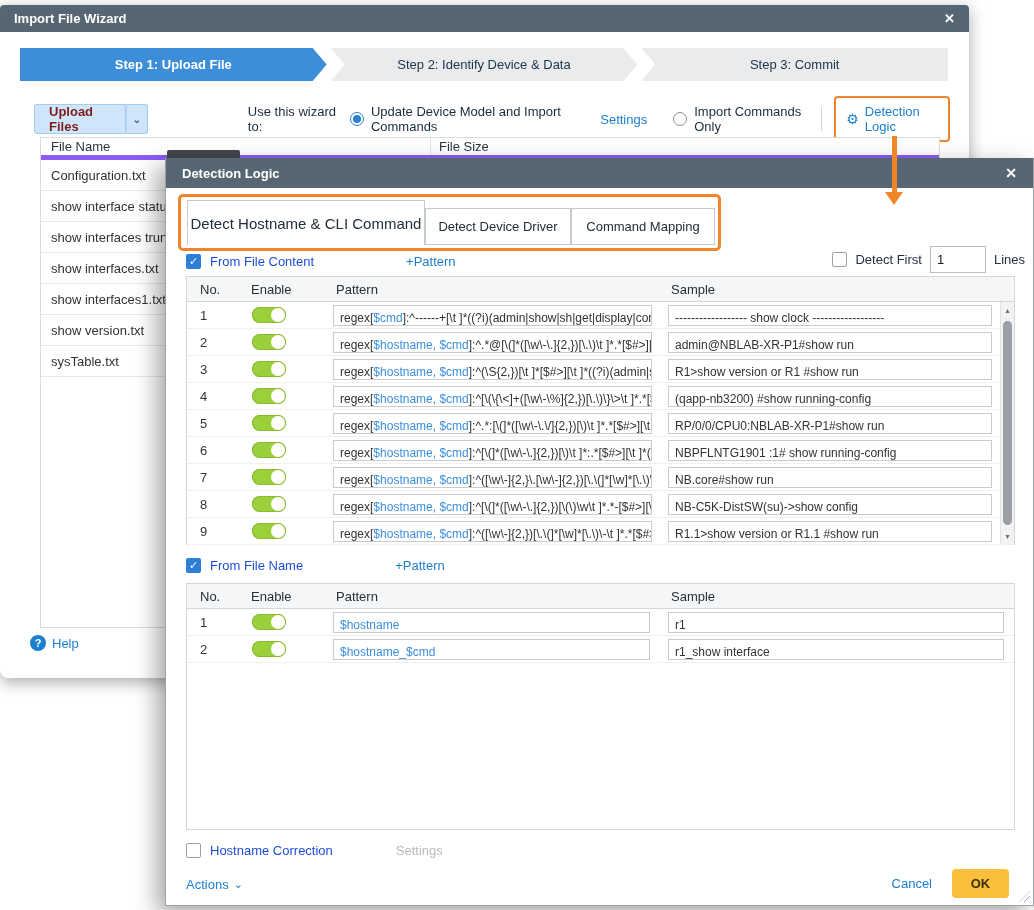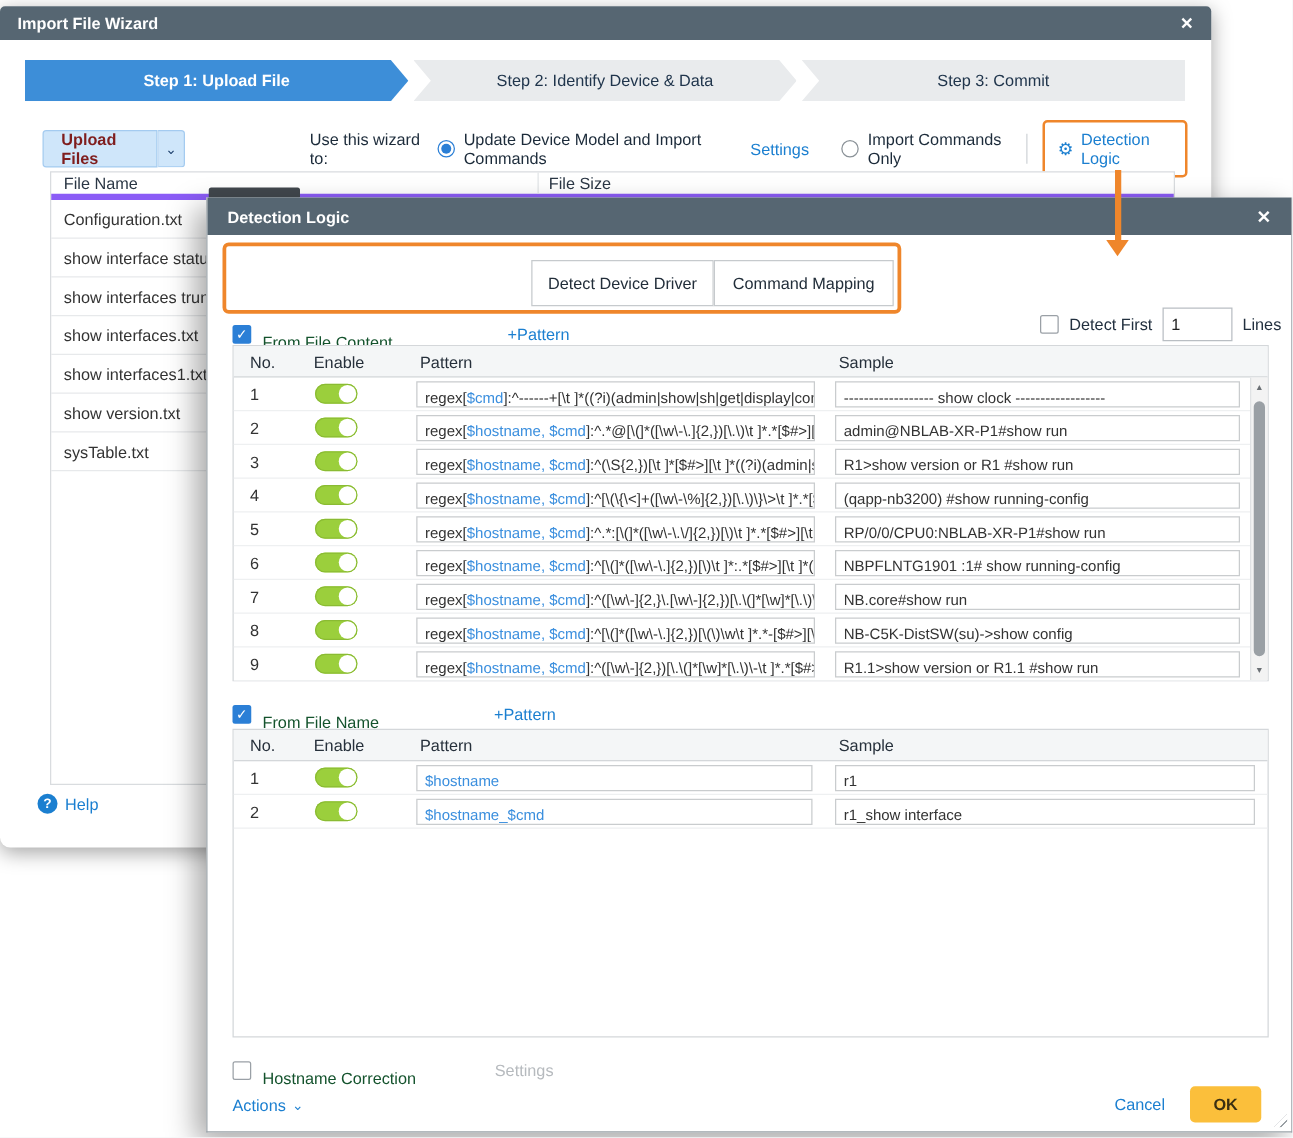--- a/index.html
+++ b/index.html
@@ -70,21 +70,21 @@
   .tab-2 { left:259px; top:50px; width:146px; height:37px; font-size:13px; }
   .tab-3 { left:405px; top:50px; width:144px; height:37px; font-size:13px; }
 
   .cb { width:15px; height:15px; border-radius:2px; flex:0 0 auto; }
   .cb.checked { background:#2b7fd6; position:relative; }
   .cb.checked::after { content:"✓"; position:absolute; inset:0; color:#fff; font-size:11px;
                        display:flex; align-items:center; justify-content:center; }
   .cb.un { background:#fff; border:1px solid #9aa0a6; }
 
   .sec-row { position:absolute; left:20px; display:flex; align-items:center; }
-  .sec-label { margin-left:9px; color:#14532d;margin-top:12px; }
+  .sec-label { margin-left:9px; color:#1d4ed8; }
   .addpat { margin-left:92px; }
   .detect-first { position:absolute; right:8px; top:88px; display:flex; align-items:center; gap:8px; }
   .df-input { width:56px; height:27px; border:1px solid #b9bec3; background:#fff; font:13px "Liberation Sans",sans-serif;
               padding:0 6px; color:#222; }
 
   .ptable { position:absolute; left:20px; width:829px; border:1px solid #d4d7da; background:#fff; }
   .t1 { top:118px; height:269px; }
   .t2 { top:425px; height:247px; }
   .thead { display:grid; height:25px; background:#f4f6f7; border-bottom:1px solid #d4d7da; align-items:center; color:#26303b; }
   .t1 .thead, .t1 .trow { grid-template-columns:55px 85px 335px 340px; }
@@ -181,20 +181,21 @@
 
   <div class="fragment"></div>
 
   <div class="dld">
     <div class="dld-titlebar">
       <span>Detection Logic</span>
       <span class="dld-close">✕</span>
     </div>
 
     <div class="tab-box"></div>
+    <div class="tab tab-active">Detect Hostname &amp; CLI Command</div>
     <div class="tab tab-2">Detect Device Driver</div>
     <div class="tab tab-3">Command Mapping</div>
 
     <div class="sec-row" style="top:96px;">
       <span class="cb checked"></span>
       <span class="sec-label">From File Content</span>
       <span class="link addpat">+Pattern</span>
     </div>
 
     <div class="detect-first">

